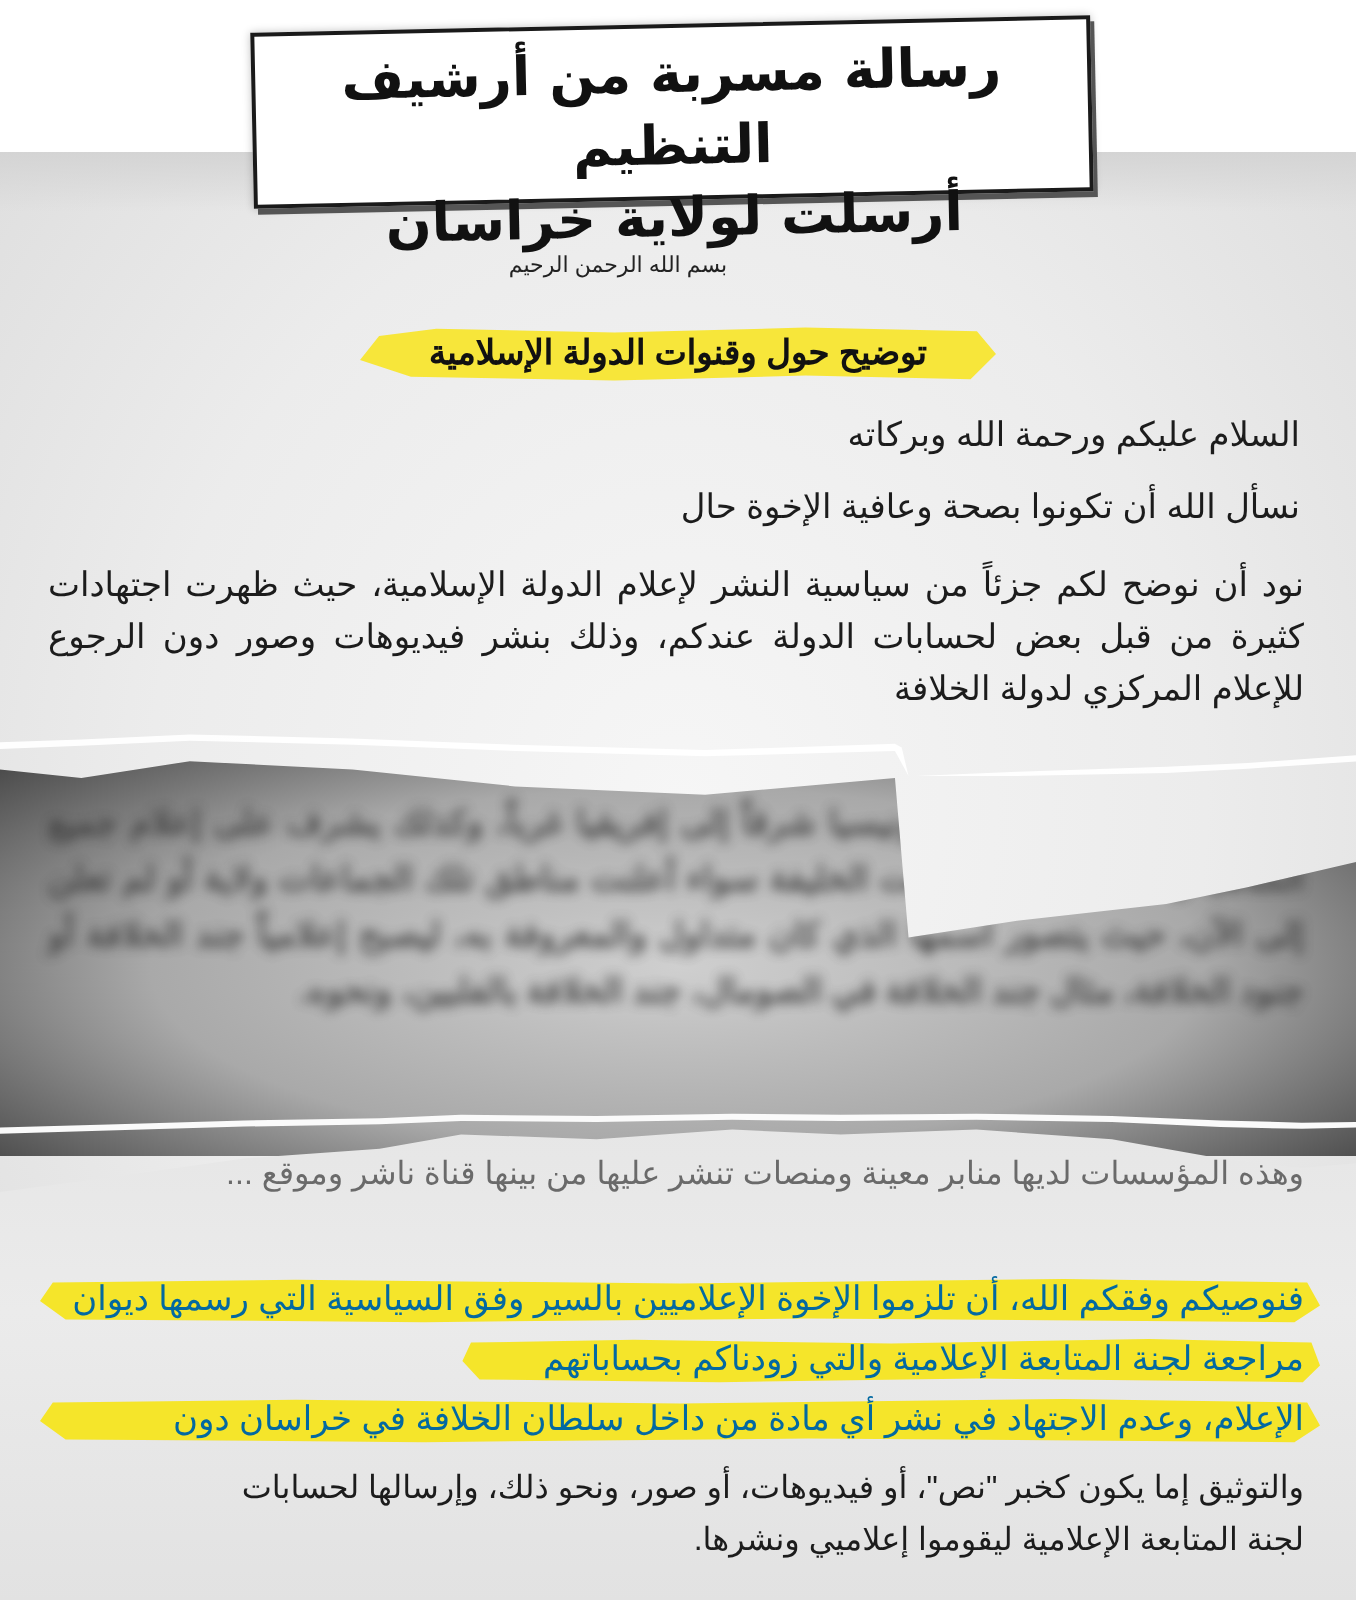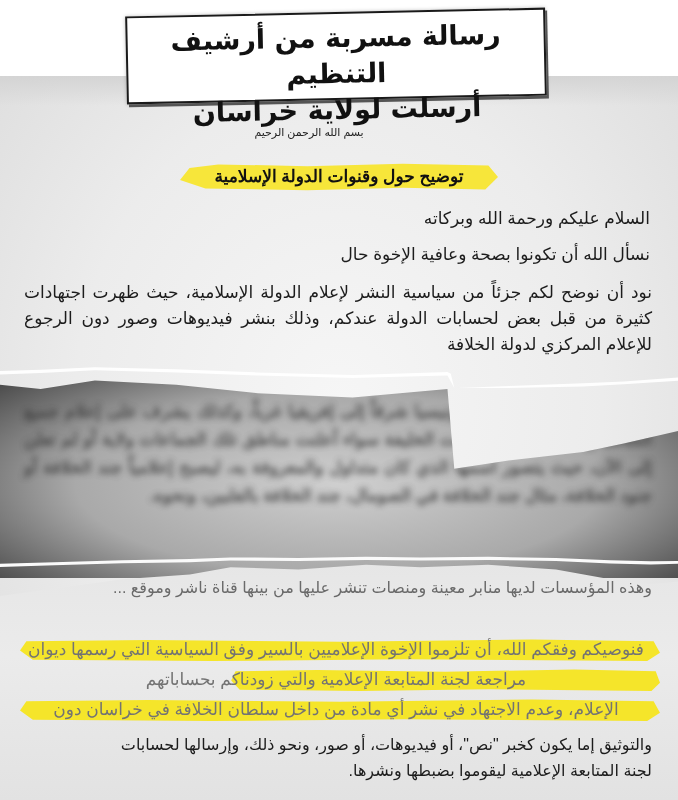--- a/index.html
+++ b/index.html
@@ -98,22 +98,22 @@
 
     .highlight-block { position: absolute; right: 18px; width: 640px; top: 636px; direction: rtl; }
     .hl-line {
       display: block; position: relative; height: 28px; margin-bottom: 2px;
     }
     .hl-bg {
       position: absolute; top: 3px; bottom: 2px; background: #f5e52a;
       clip-path: polygon(1% 10%, 20% 4%, 50% 12%, 80% 2%, 99% 10%, 100% 60%, 98% 96%, 60% 88%, 30% 96%, 2% 90%, 0% 50%);
     }
     .hl-text {
-      position: relative; display: block; direction: rtl; text-align: center; padding-right: 8px;
-      font-family: "Liberation Sans", sans-serif; font-size: 17px; line-height: 28px; color: #737373;
+      position: relative; display: block; direction: rtl; text-align: right; padding-right: 8px;
+      font-family: "Liberation Sans", sans-serif; font-size: 17px; line-height: 28px; color: #0369a1;
     }
 
     .para3 { right: 26px; width: 628px; top: 732px; font-size: 16px; line-height: 26px; }
     .para3 span { display: block; }
   </style>
 </head>
 <body>
 
 <div class="paper"></div>
 <div class="paper-top-shade"></div>
@@ -156,14 +156,14 @@
     <span class="hl-text">مراجعة لجنة المتابعة الإعلامية والتي زودناكم بحساباتهم</span>
   </div>
   <div class="hl-line">
     <div class="hl-bg" style="right:0; width:100%;"></div>
     <span class="hl-text">الإعلام، وعدم الاجتهاد في نشر أي مادة من داخل سلطان الخلافة في خراسان دون</span>
   </div>
 </div>
 
 <div class="doc para3">
   <span>والتوثيق إما يكون كخبر "نص"، أو فيديوهات، أو صور، ونحو ذلك، وإرسالها لحسابات</span>
-  <span>لجنة المتابعة الإعلامية ليقوموا بضبطها ونشرها.</span>
+  <span>لجنة المتابعة الإعلامية ليقوموا إعلاميي ونشرها.</span>
 </div>
 
 </body></html>

